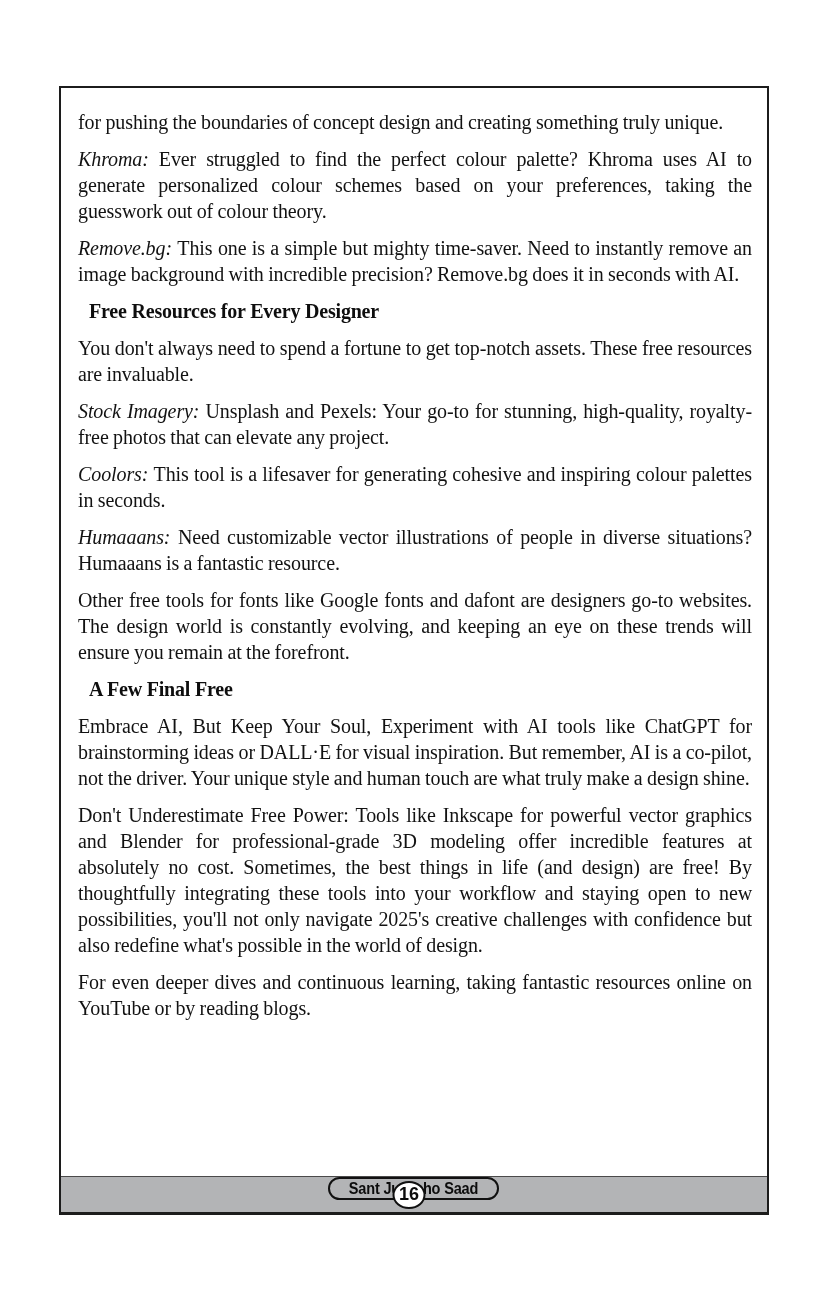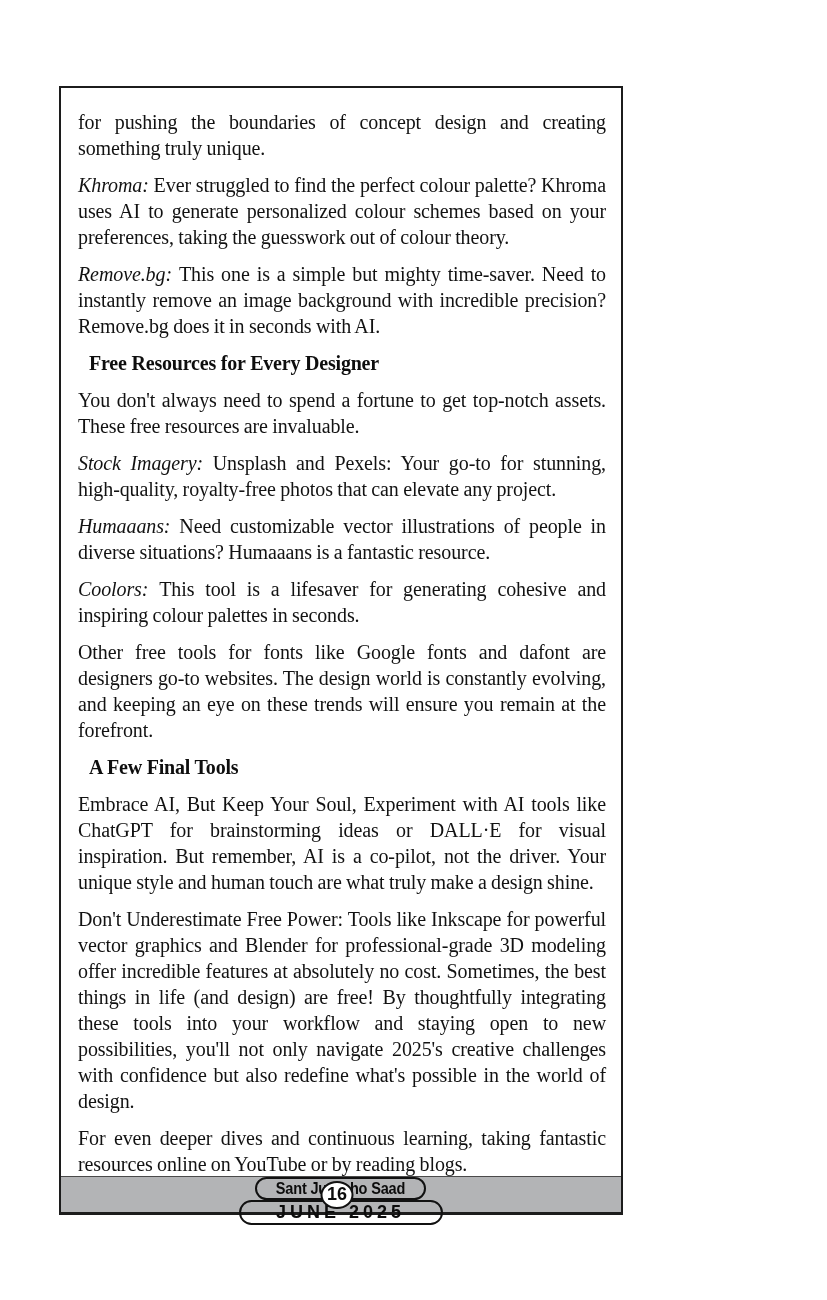--- a/index.html
+++ b/index.html
@@ -10,21 +10,21 @@
   body {
     width: 827px;
     height: 1300px;
     position: relative;
     font-family: "Liberation Serif", serif;
   }
   .page-frame {
     position: absolute;
     left: 59px;
     top: 86px;
-    width: 564px;
+    width: 710px;
     height: 1129px;
     box-sizing: border-box;
     border: 2px solid #1c1c1c;
     border-bottom-width: 3px;
     background: #ffffff;
     display: flex;
     flex-direction: column;
   }
   .article {
     flex: 1 1 auto;
@@ -121,34 +121,31 @@
 
 <div class="page-frame" style="border-color: rgb(28, 28, 28);">
 
   <div class="article">
       <p>for pushing the boundaries of concept design and creating something truly unique.</p>
       <p><span class="lead">Khroma: </span>Ever struggled to find the perfect colour palette? Khroma uses AI to generate personalized colour schemes based on your preferences, taking the guesswork out of colour theory.</p>
       <p><span class="lead">Remove.bg: </span>This one is a simple but mighty time-saver. Need to instantly remove an image background with incredible precision? Remove.bg does it in seconds with AI.</p>
       <h2>Free Resources for Every Designer</h2>
       <p>You don't always need to spend a fortune to get top-notch assets. These free resources are invaluable.</p>
       <p><span class="lead">Stock Imagery: </span>Unsplash and Pexels: Your go-to for stunning, high-quality, royalty-free photos that can elevate any project.</p>
+      <p><span class="lead">Coolors: </span>This tool is a lifesaver for generating cohesive and inspiring colour palettes in seconds.</p>
       <p><span class="lead">Humaaans: </span>Need customizable vector illustrations of people in diverse situations? Humaaans is a fantastic resource.</p>
-      <p><span class="lead">Coolors: </span>This tool is a lifesaver for generating cohesive and inspiring colour palettes in seconds.</p>
       <p>Other free tools for fonts like Google fonts and dafont are designers go-to websites. The design world is constantly evolving, and keeping an eye on these trends will ensure you remain at the forefront.</p>
-      <h2>A Few Final Tools</h2>
+      <h2>A Few Final Free</h2>
       <p>Embrace AI, But Keep Your Soul, Experiment with AI tools like ChatGPT for brainstorming ideas or DALL·E for visual inspiration. But remember, AI is a co-pilot, not the driver. Your unique style and human touch are what truly make a design shine.</p>
       <p>Don't Underestimate Free Power: Tools like Inkscape for powerful vector graphics and Blender for professional-grade 3D modeling offer incredible features at absolutely no cost. Sometimes, the best things in life (and design) are free! By thoughtfully integrating these tools into your workflow and staying open to new possibilities, you'll not only navigate 2025's creative challenges with confidence but also redefine what's possible in the world of design.</p>
       <p>For even deeper dives and continuous learning, taking fantastic resources online on YouTube or by reading blogs.</p>
     </div>
 
   <div class="footer-band" style="background: rgb(179, 180, 182); flex-direction: column;">
     <div class="pill author-pill">
       <span>Sant Juzecho Saad</span>
     </div>
     <div class="page-num-oval">
       <span>16</span>
     </div>
-    <div class="pill issue-pill">
-      <span>JUNE 2025</span>
-    </div>
   </div>
 
 </div>
 
 </body></html>

